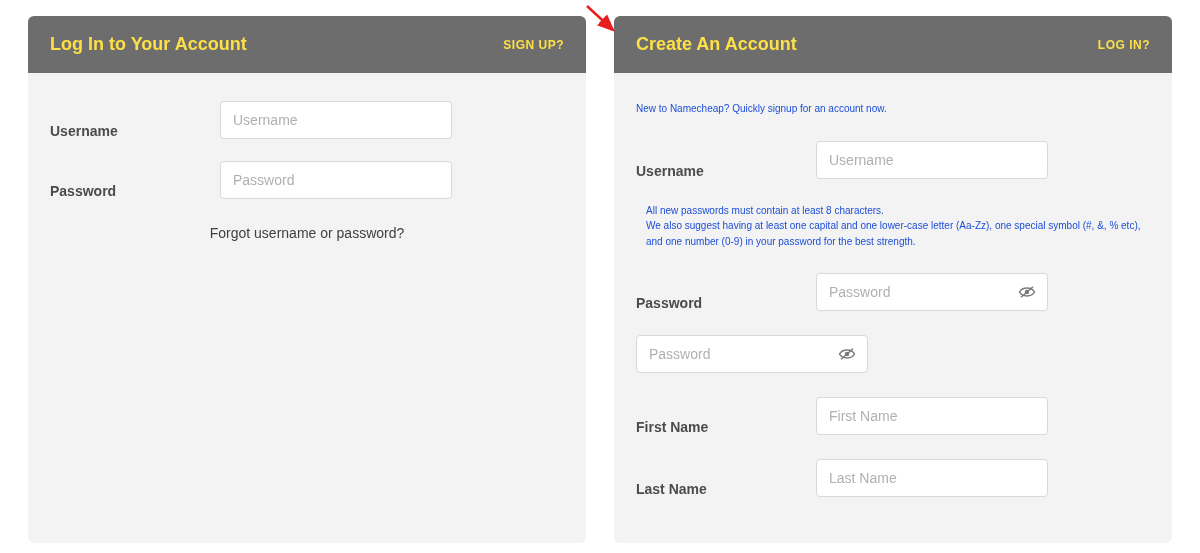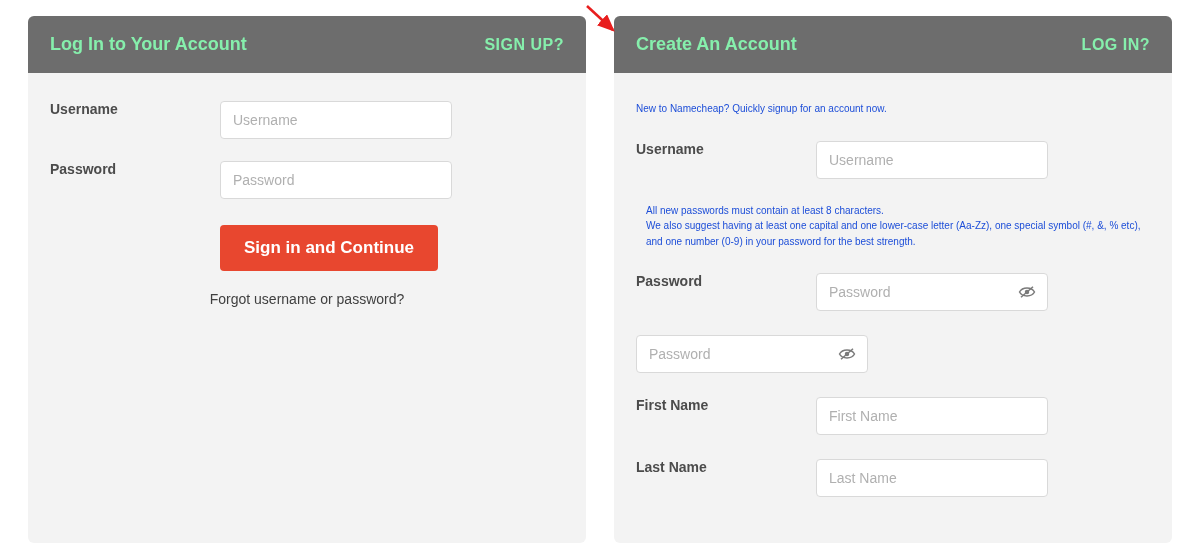--- a/index.html
+++ b/index.html
@@ -17,42 +17,42 @@
       padding: 16px 28px;
     }
     .panel {
       flex: 1;
       background: #f3f3f3;
       border-radius: 6px;
       overflow: hidden;
     }
     .panel-header {
       background: #6d6d6d;
-      color: #86efac;
+      color: #fde047;
       display: flex;
       justify-content: space-between;
       align-items: center;
       padding: 18px 22px;
     }
     .panel-title {
       font-size: 18px;
       font-weight: 600;
     }
     .panel-switch {
-      font-size: 16px;
+      font-size: 12px;
       font-weight: 700;
       letter-spacing: 0.5px;
       cursor: pointer;
     }
     .panel-body {
       padding: 28px 22px 22px 22px;
     }
     .form-row {
       display: flex;
-      align-items: flex-start;
+      align-items: flex-end;
       margin-bottom: 22px;
     }
     .form-label {
       width: 170px;
       font-size: 14px;
       font-weight: 600;
       color: #4b4b4b;
     }
     .input-wrap {
       position: relative;
@@ -148,23 +148,20 @@
         <div class="input-wrap">
           <input class="text-input" type="text" placeholder="Username" style="">
         </div>
       </div>
       <div class="form-row">
         <div class="form-label">Password</div>
         <div class="input-wrap">
           <input class="text-input" type="password" placeholder="Password" style="">
         </div>
       </div>
-      <div class="btn-row">
-        <button class="primary-btn">Sign in and Continue</button>
-      </div>
       <a class="forgot-link">Forgot username or password?</a>
     </div>
   </div>
 
   <div class="panel">
     <div class="panel-header">
       <div class="panel-title">Create An Account</div>
       <div class="panel-switch">LOG IN?</div>
     </div>
     <div class="panel-body right-body">

